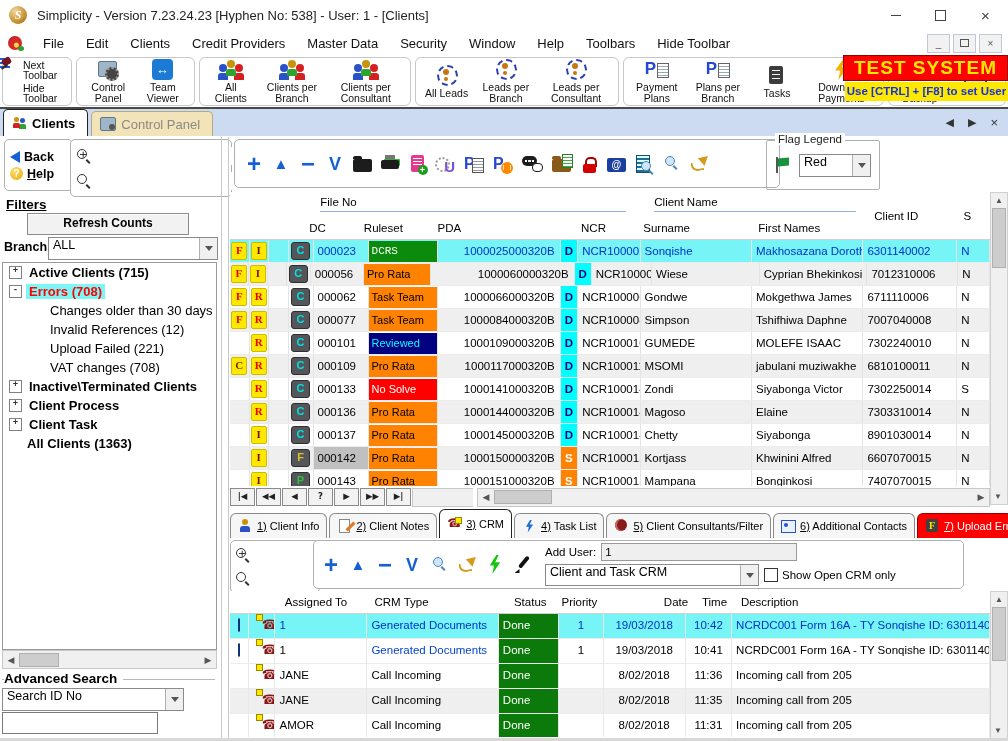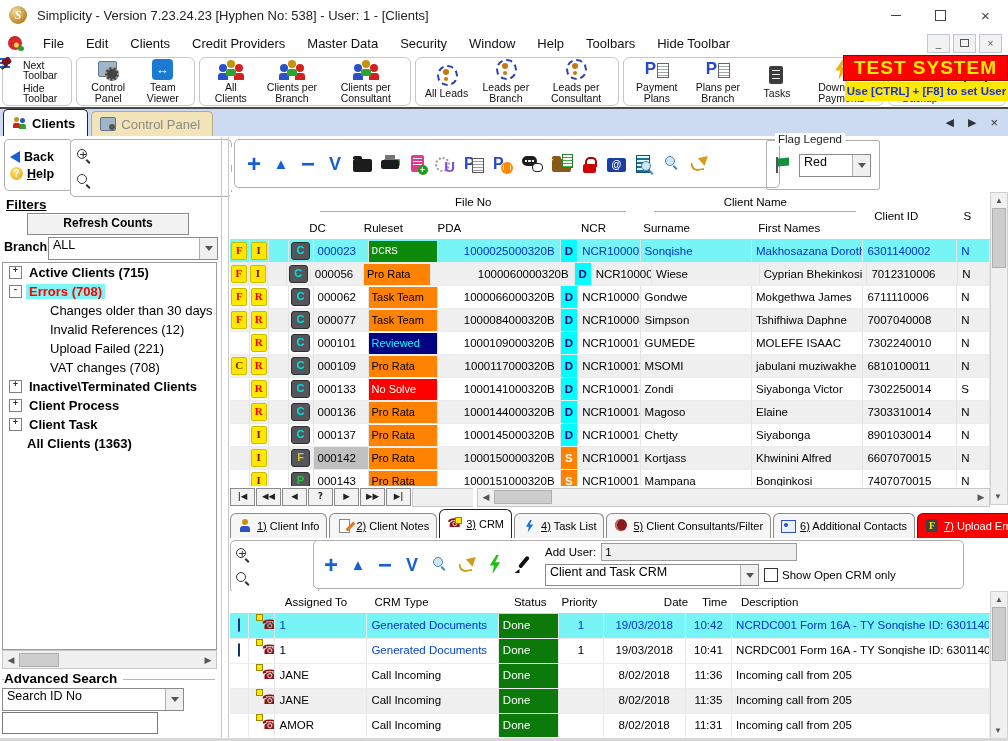--- a/index.html
+++ b/index.html
@@ -184,21 +184,21 @@
   .flaglegend{left:766px;top:140px;width:112px;height:48px;border:1px solid #b0b0b0;border-radius:2px;position:absolute}
   .flaglegend .cap{position:absolute;left:8px;top:-8px;background:#fff;padding:0 3px;font-size:11.5px;color:#222}
   .flagicon{position:absolute;left:8px;top:16px;width:16px;height:17px}
   .flagicon::before{content:"";position:absolute;left:1px;top:0;width:2px;height:16px;background:#555}
   .flagicon::after{content:"";position:absolute;left:3px;top:1px;width:11px;height:8px;background:#17923c;transform:skewY(-6deg)}
   .flag-combo{position:absolute;left:32px;top:13px;width:70px;height:21px}
   
   .maingrid{left:230px;top:192px;width:760px;height:294px;background:#fff;overflow:hidden}
   .ghead{display:flex;border-bottom:1px solid #d0d0d0;background:#fff}
   .gh-blank{height:47px}
-  .gh-group .gh-title{font-size:11.5px;text-align:center;height:17px;line-height:17px;margin:2px 14px 0;border-bottom:1px solid #8db4dc}
+  .gh-group .gh-title{font-size:11.5px;text-align:left;height:17px;line-height:17px;margin:2px 14px 0;border-bottom:1px solid #8db4dc}
   .gh-sub{display:flex;height:27px;align-items:flex-end}
   .gh-sub span{font-size:11.5px;padding:0 0 5px 3px;white-space:nowrap;overflow:hidden}
   .gh-single{height:47px;display:flex;align-items:center;padding-left:4px;font-size:11.5px;overflow:hidden;white-space:nowrap}
   .grow{display:flex;height:22px;align-items:stretch;border-bottom:1px solid #ececec}
   .gcell{font-size:11.5px;line-height:21px;white-space:nowrap;overflow:hidden;border-right:1px solid #e4e4e4;display:flex;align-items:center}
   .gcell.center{justify-content:center}
   .gcell.right{justify-content:flex-end;padding-right:5px}
   .gcell.padl{padding-left:4px}
   .flagchip{width:14px;height:16px;background:#ffe800;border:1px solid #cdbb00;border-radius:2px;
       font:800 11px/15px "Liberation Serif",serif;text-align:center}

